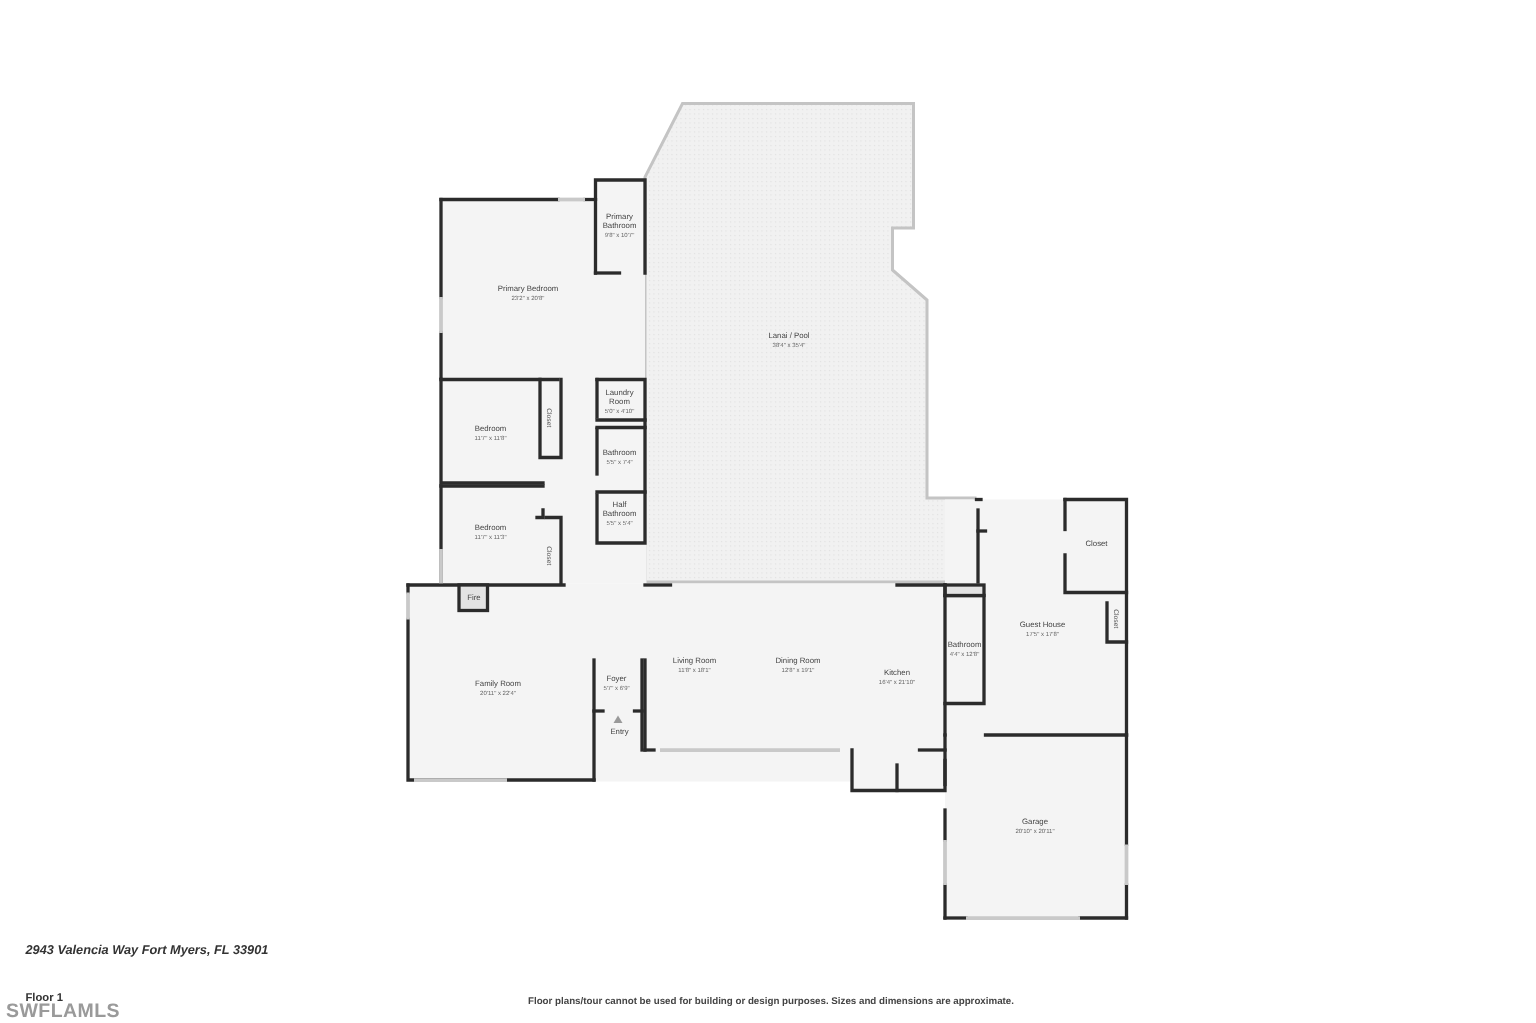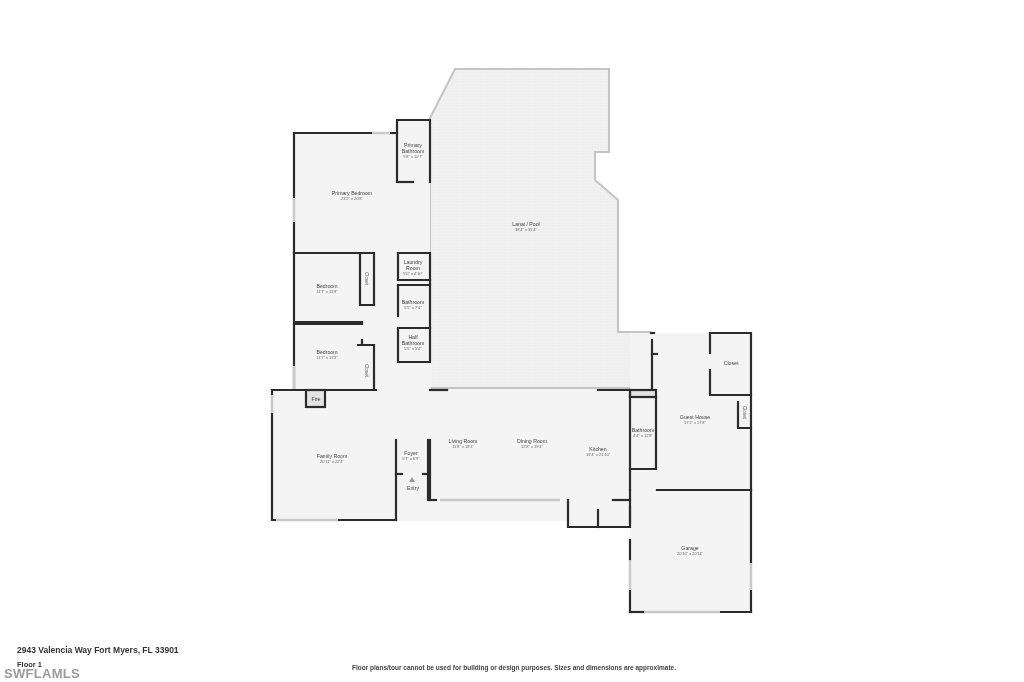--- a/index.html
+++ b/index.html
@@ -8,21 +8,21 @@
     font-family: "Liberation Sans", "DejaVu Sans", sans-serif; color: #333;
   }
   .plan { position: absolute; left: 0; top: 0; width: 1024px; height: 682px; }
   .lbl {
     position: absolute; transform: translate(-50%, -50%); text-align: center;
     font-size: 5px; line-height: 6px; color: #444; white-space: nowrap;
   }
   .lbl .nm { display: block; font-size: 5.2px; }
   .lbl .dm { display: block; font-size: 4px; color: #666; }
   .vlbl { position: absolute; font-size: 4.5px; color: #555; transform: rotate(90deg); transform-origin: center; white-space: nowrap; }
-  .footer-addr { position: absolute; left: 17px; top: 645px; font-size: 8.5px; font-weight: bold; color: #333; }
+  .footer-addr { position: absolute; left: 17px; top: 628px; font-size: 8.5px; font-weight: bold; color: #333; font-style: italic; }
   .footer-floor { position: absolute; left: 17px; top: 660px; font-size: 7.5px; font-weight: bold; color: #333; }
   .footer-brand { position: absolute; left: 4px; top: 666px; font-size: 13px; color: #9a9a9a; letter-spacing: 0.3px; font-weight: bold; }
   .footer-note { position: absolute; left: 352px; top: 664px; font-size: 6.5px; color: #444; font-weight: bold; }
 </style>
 </head>
 <body>
 
 <svg class="plan" viewBox="0 0 1024 682" xmlns="http://www.w3.org/2000/svg">
   <defs>
     <pattern id="dots" width="3" height="3" patternUnits="userSpaceOnUse">

